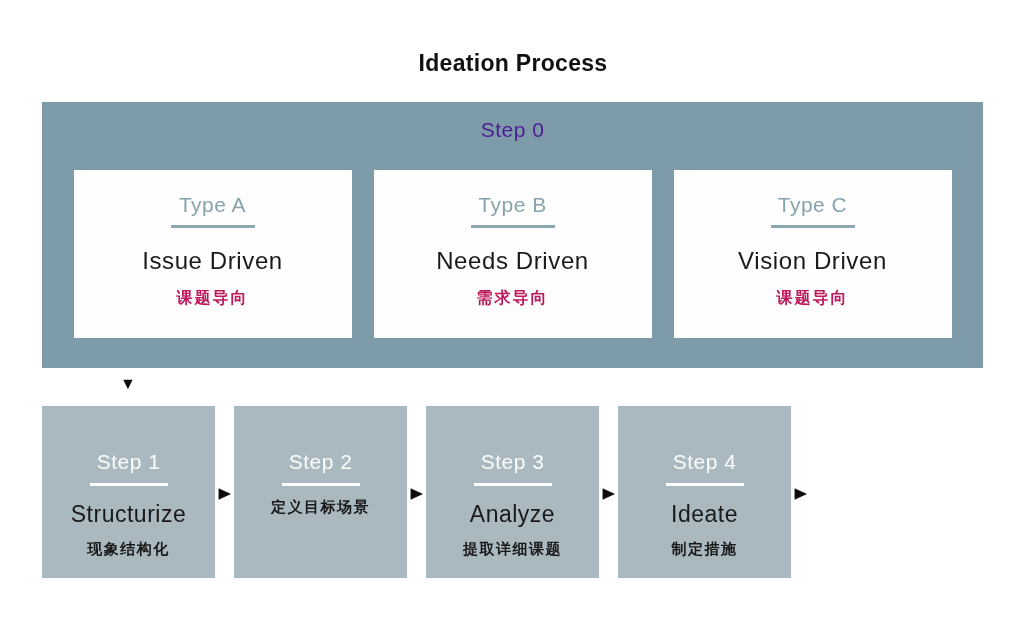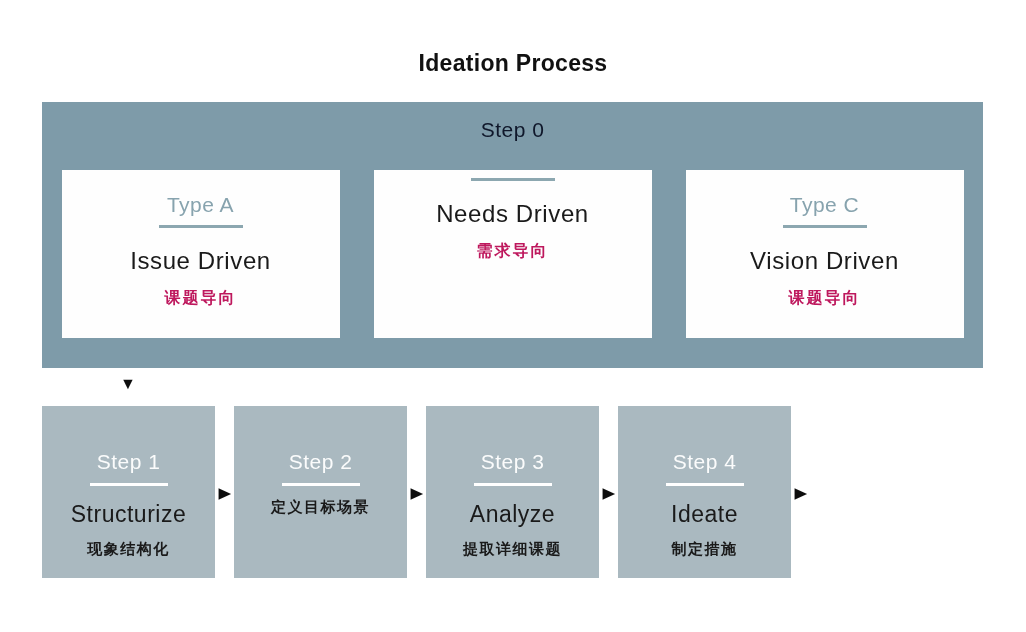--- a/index.html
+++ b/index.html
@@ -33,31 +33,31 @@
     left: 42px;
     top: 102px;
     width: 941px;
     height: 266px;
     background: #7e9ba9;
   }
   .step0-label {
     margin-top: 16px;
     text-align: center;
     font-size: 21px;
-    color: #0f172a;
+    color: #4c1d95;
     letter-spacing: 0.5px;
   }
   .type-row {
     position: absolute;
     left: 0;
     top: 68px;
     width: 100%;
     display: flex;
     justify-content: center;
-    gap: 34px;
+    gap: 22px;
   }
   .type-card {
     width: 278px;
     height: 168px;
     background: #fefefe;
     text-align: center;
   }
   .type-label {
     margin-top: 23px;
     font-size: 21px;
@@ -162,20 +162,21 @@
     <div class="type-row">
 
       <div class="type-card">
         <div class="type-label">Type A</div>
         <div class="type-underline"></div>
         <div class="type-title">Issue Driven</div>
         <div class="type-subtitle">课题导向</div>
       </div>
 
       <div class="type-card">
+        <div class="type-label">Type B</div>
         <div class="type-underline"></div>
         <div class="type-title">Needs Driven</div>
         <div class="type-subtitle">需求导向</div>
       </div>
 
       <div class="type-card">
         <div class="type-label">Type C</div>
         <div class="type-underline"></div>
         <div class="type-title">Vision Driven</div>
         <div class="type-subtitle">课题导向</div>

